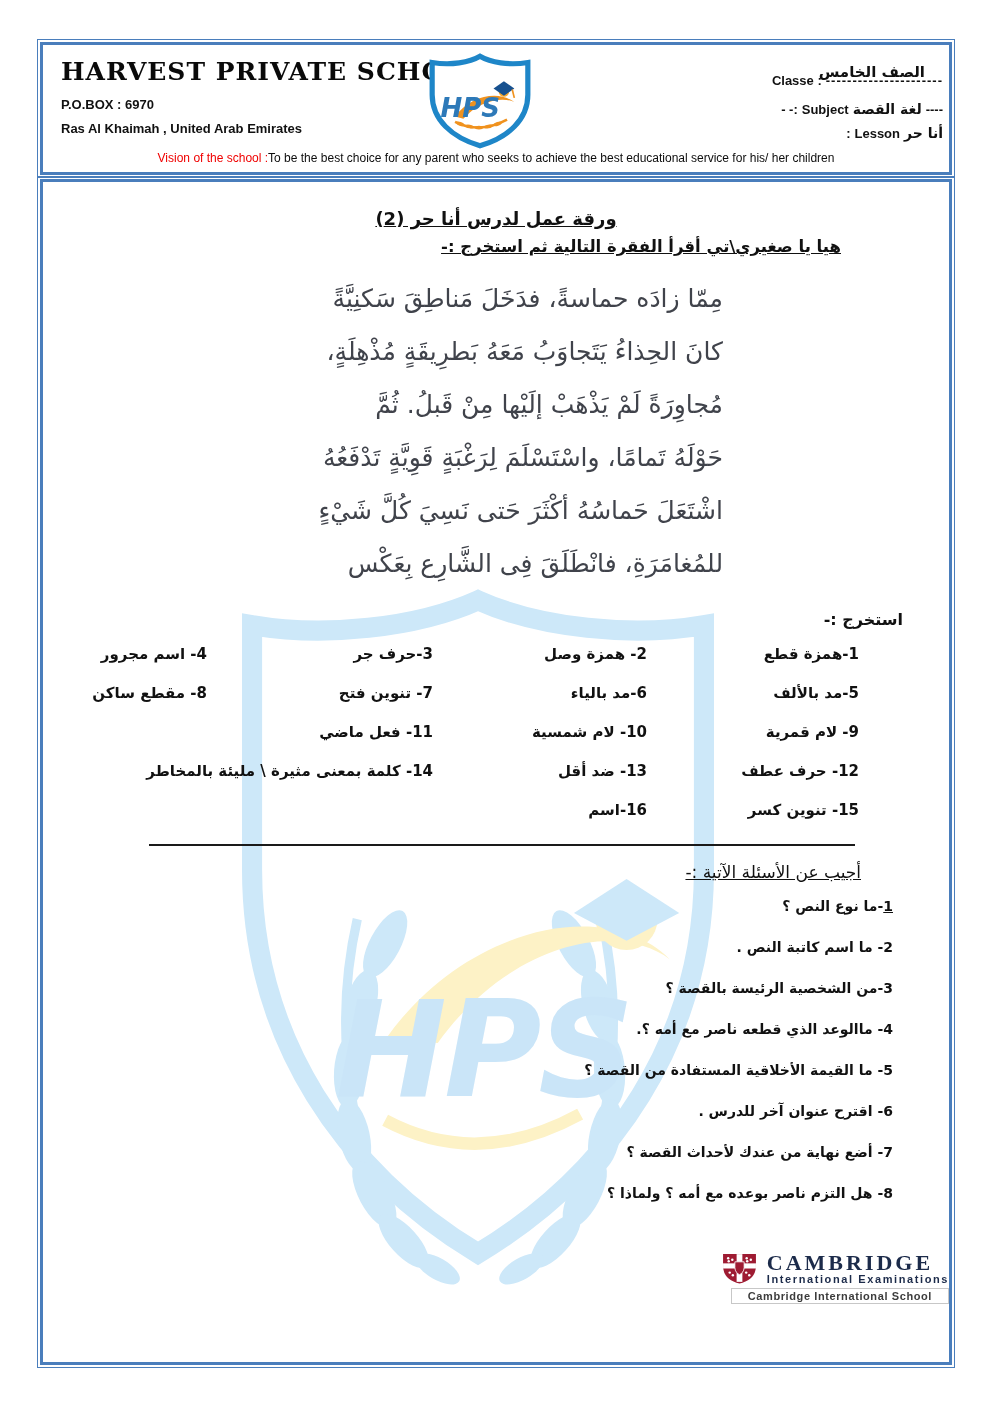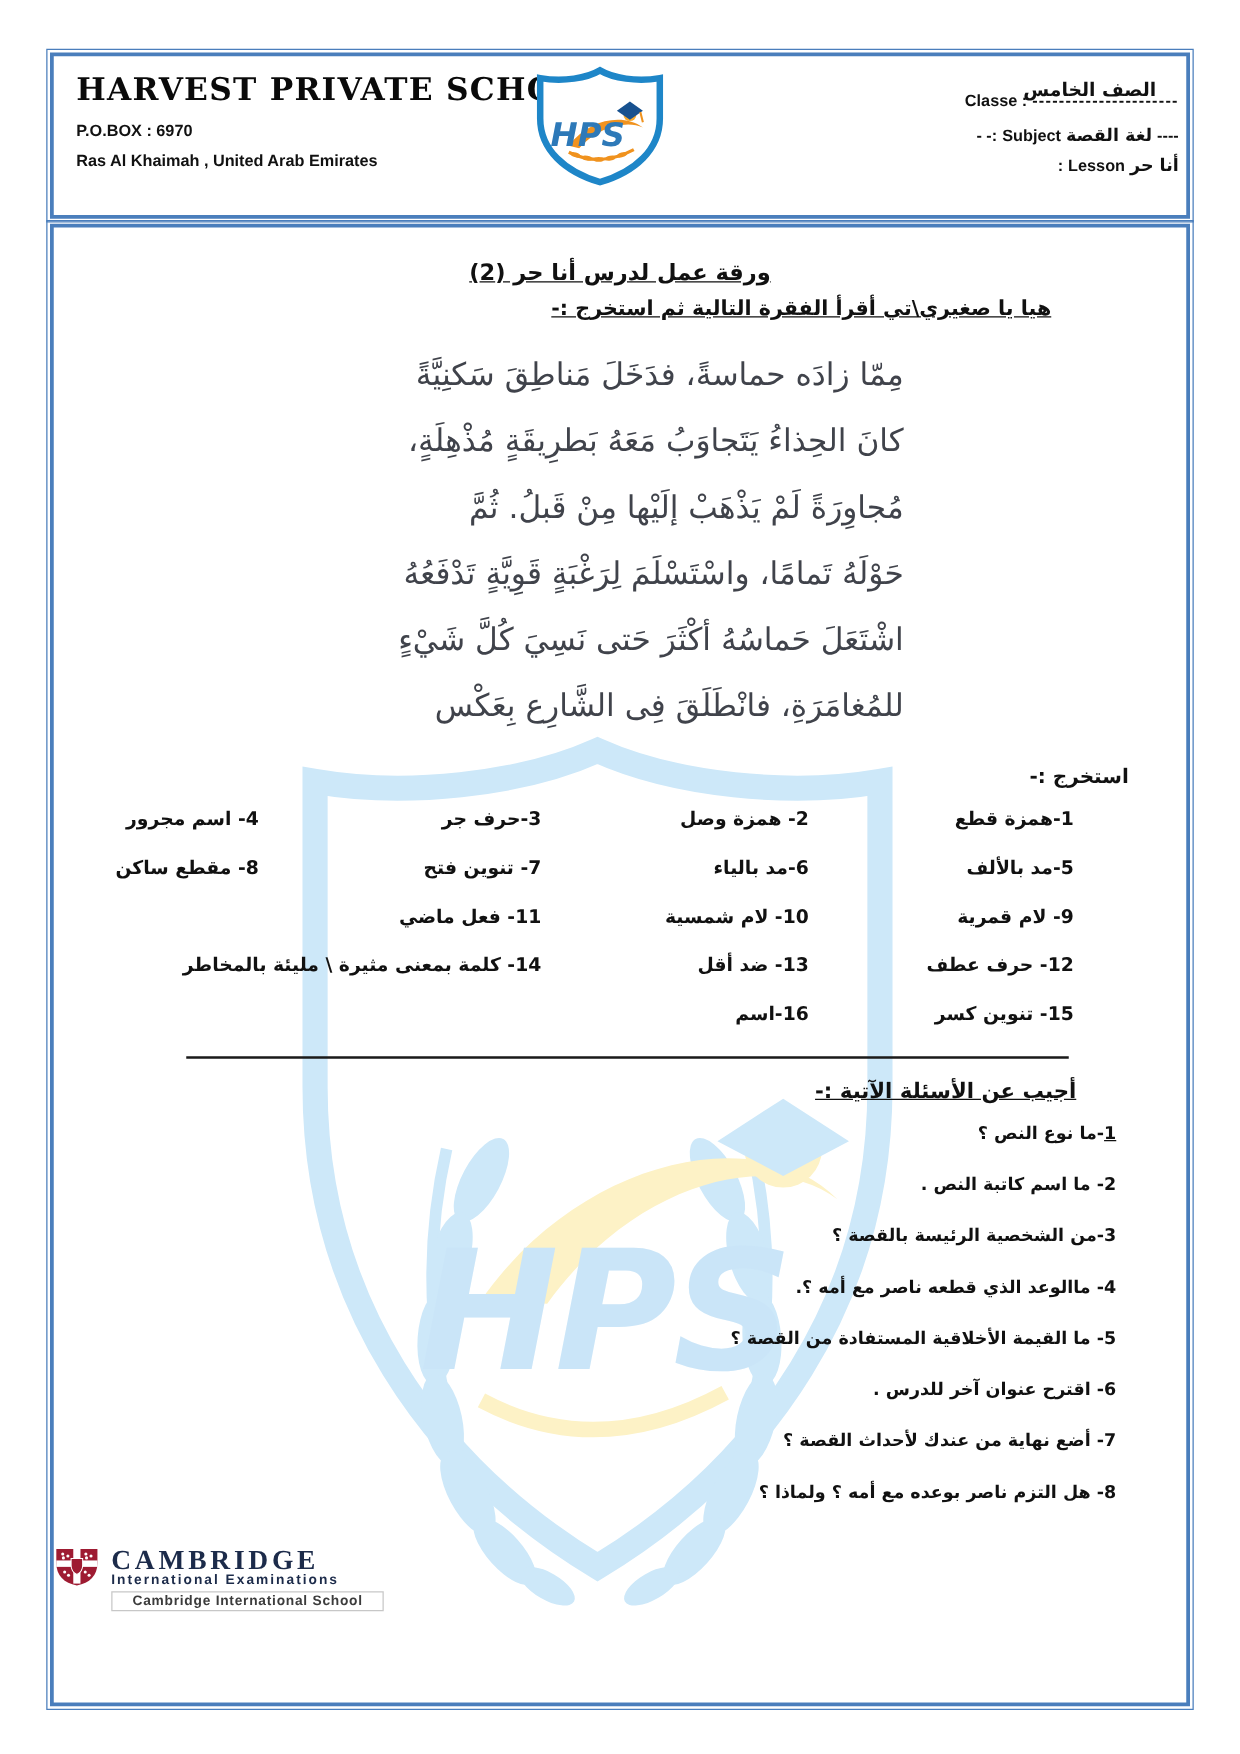--- a/index.html
+++ b/index.html
@@ -74,31 +74,31 @@
   .extract-grid {
     direction:rtl; margin:6px 90px 0 40px;
     display:grid; grid-template-columns:212px 214px 226px 63px;
     font-family:"DejaVu Sans", sans-serif; font-size:15px; font-weight:bold;
   }
   .extract-grid .cell { line-height:39px; white-space:nowrap; overflow:visible; }
   .extract-grid .span2 { grid-column:span 2; }
   .separator { margin:14px 100px 0 106px; border-top:2px solid #1a1a1a; width:706px; }
   .q-heading { direction:rtl; text-align:right; padding-right:88px; margin-top:16px; }
   .q-heading span {
-    font-family:"DejaVu Sans", sans-serif; font-size:17px; font-weight:bold;
+    font-family:"DejaVu Sans", sans-serif; font-size:17px; font-weight:normal;
     text-decoration:underline;
   }
   .questions {
     direction:rtl; text-align:right; padding-right:56px; margin-top:4px;
     font-family:"DejaVu Sans", sans-serif; font-size:14px; font-weight:bold;
   }
   .questions .q { line-height:41px; }
   .questions .q:first-child::first-letter { text-decoration:underline; }
   
-  .cambridge { margin-top:22px; display:flex; flex-direction:column; align-items:flex-start; }
+  .cambridge { margin-top:38px; display:flex; flex-direction:column; align-items:flex-end; }
   .cam-top { display:flex; align-items:center; gap:9px; }
   .cam-shield { width:37px; height:33px; }
   .cam-title {
     font-family:"Liberation Serif", serif; font-weight:bold; font-size:22px;
     letter-spacing:3px; color:#1c2b4a; line-height:20px;
   }
   .cam-sub {
     font-size:11px; font-weight:bold; letter-spacing:1.6px; color:#1c2b4a;
   }
   .cam-school {
@@ -145,20 +145,23 @@
         <span class="ar">لغة القصة</span>
         <span>----</span>
       </div>
       <div class="field-row lesson-row">
         <span>:</span>
         <span>Lesson</span>
         <span class="ar">أنا حر</span>
       </div>
     </div>
 
+    <div class="vision">
+      <span class="vision-label">Vision of the school :</span><span>To be the best choice for any parent who seeks to achieve the best  educational service for his/ her children</span>
+    </div>
   </div>
 
   <div class="main-box frame">
 
     <svg class="watermark" viewBox="0 0 420 480">
       <path d="M210,16 C250,34 310,40 356,32 L356,190 C356,300 296,386 210,438 C124,386 64,300 64,190 L64,32 C110,40 170,34 210,16 Z" fill="none" stroke="#cde8f9" stroke-width="13"></path>
       <path d="M160,432 C126,368 116,292 132,222" fill="none" stroke="#cde8f9" stroke-width="6"></path>
       <ellipse cx="150" cy="238" rx="24" ry="10" fill="#cde8f9" transform="rotate(-62 150 238)"></ellipse>
       <ellipse cx="134" cy="278" rx="24" ry="10" fill="#cde8f9" transform="rotate(-75 134 278)"></ellipse>
       <ellipse cx="127" cy="320" rx="24" ry="10" fill="#cde8f9" transform="rotate(-86 127 320)"></ellipse>

